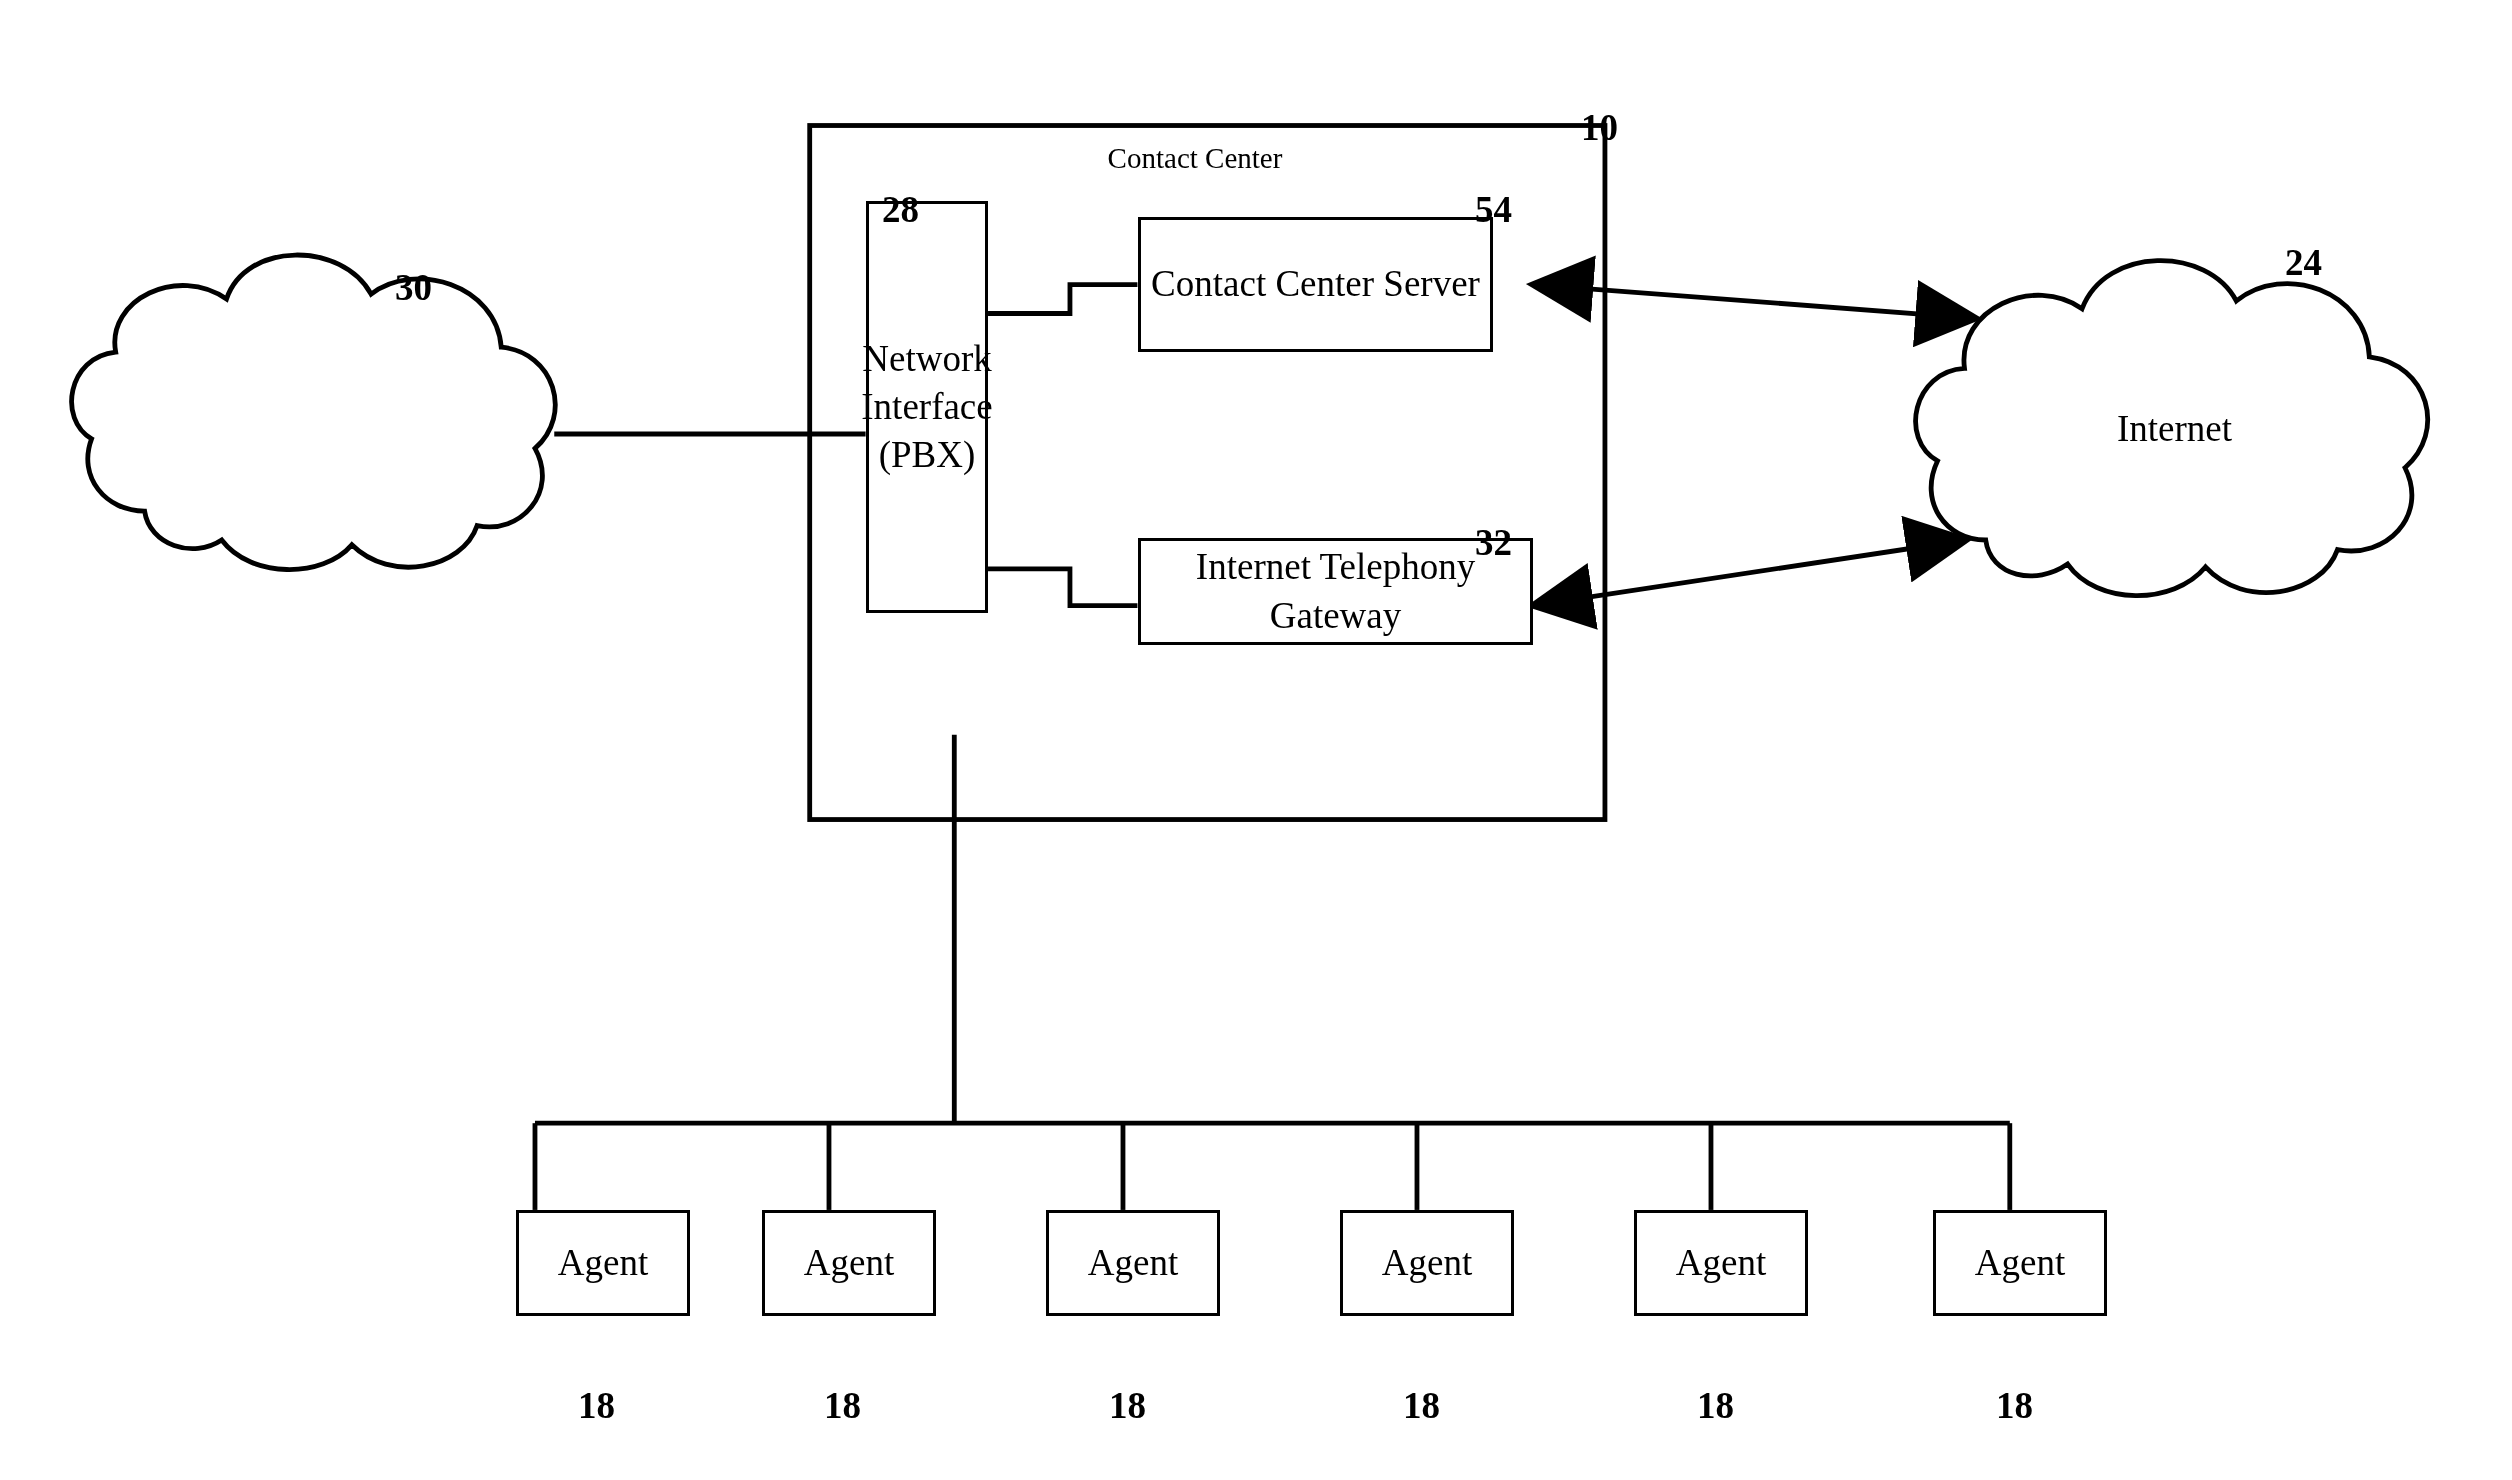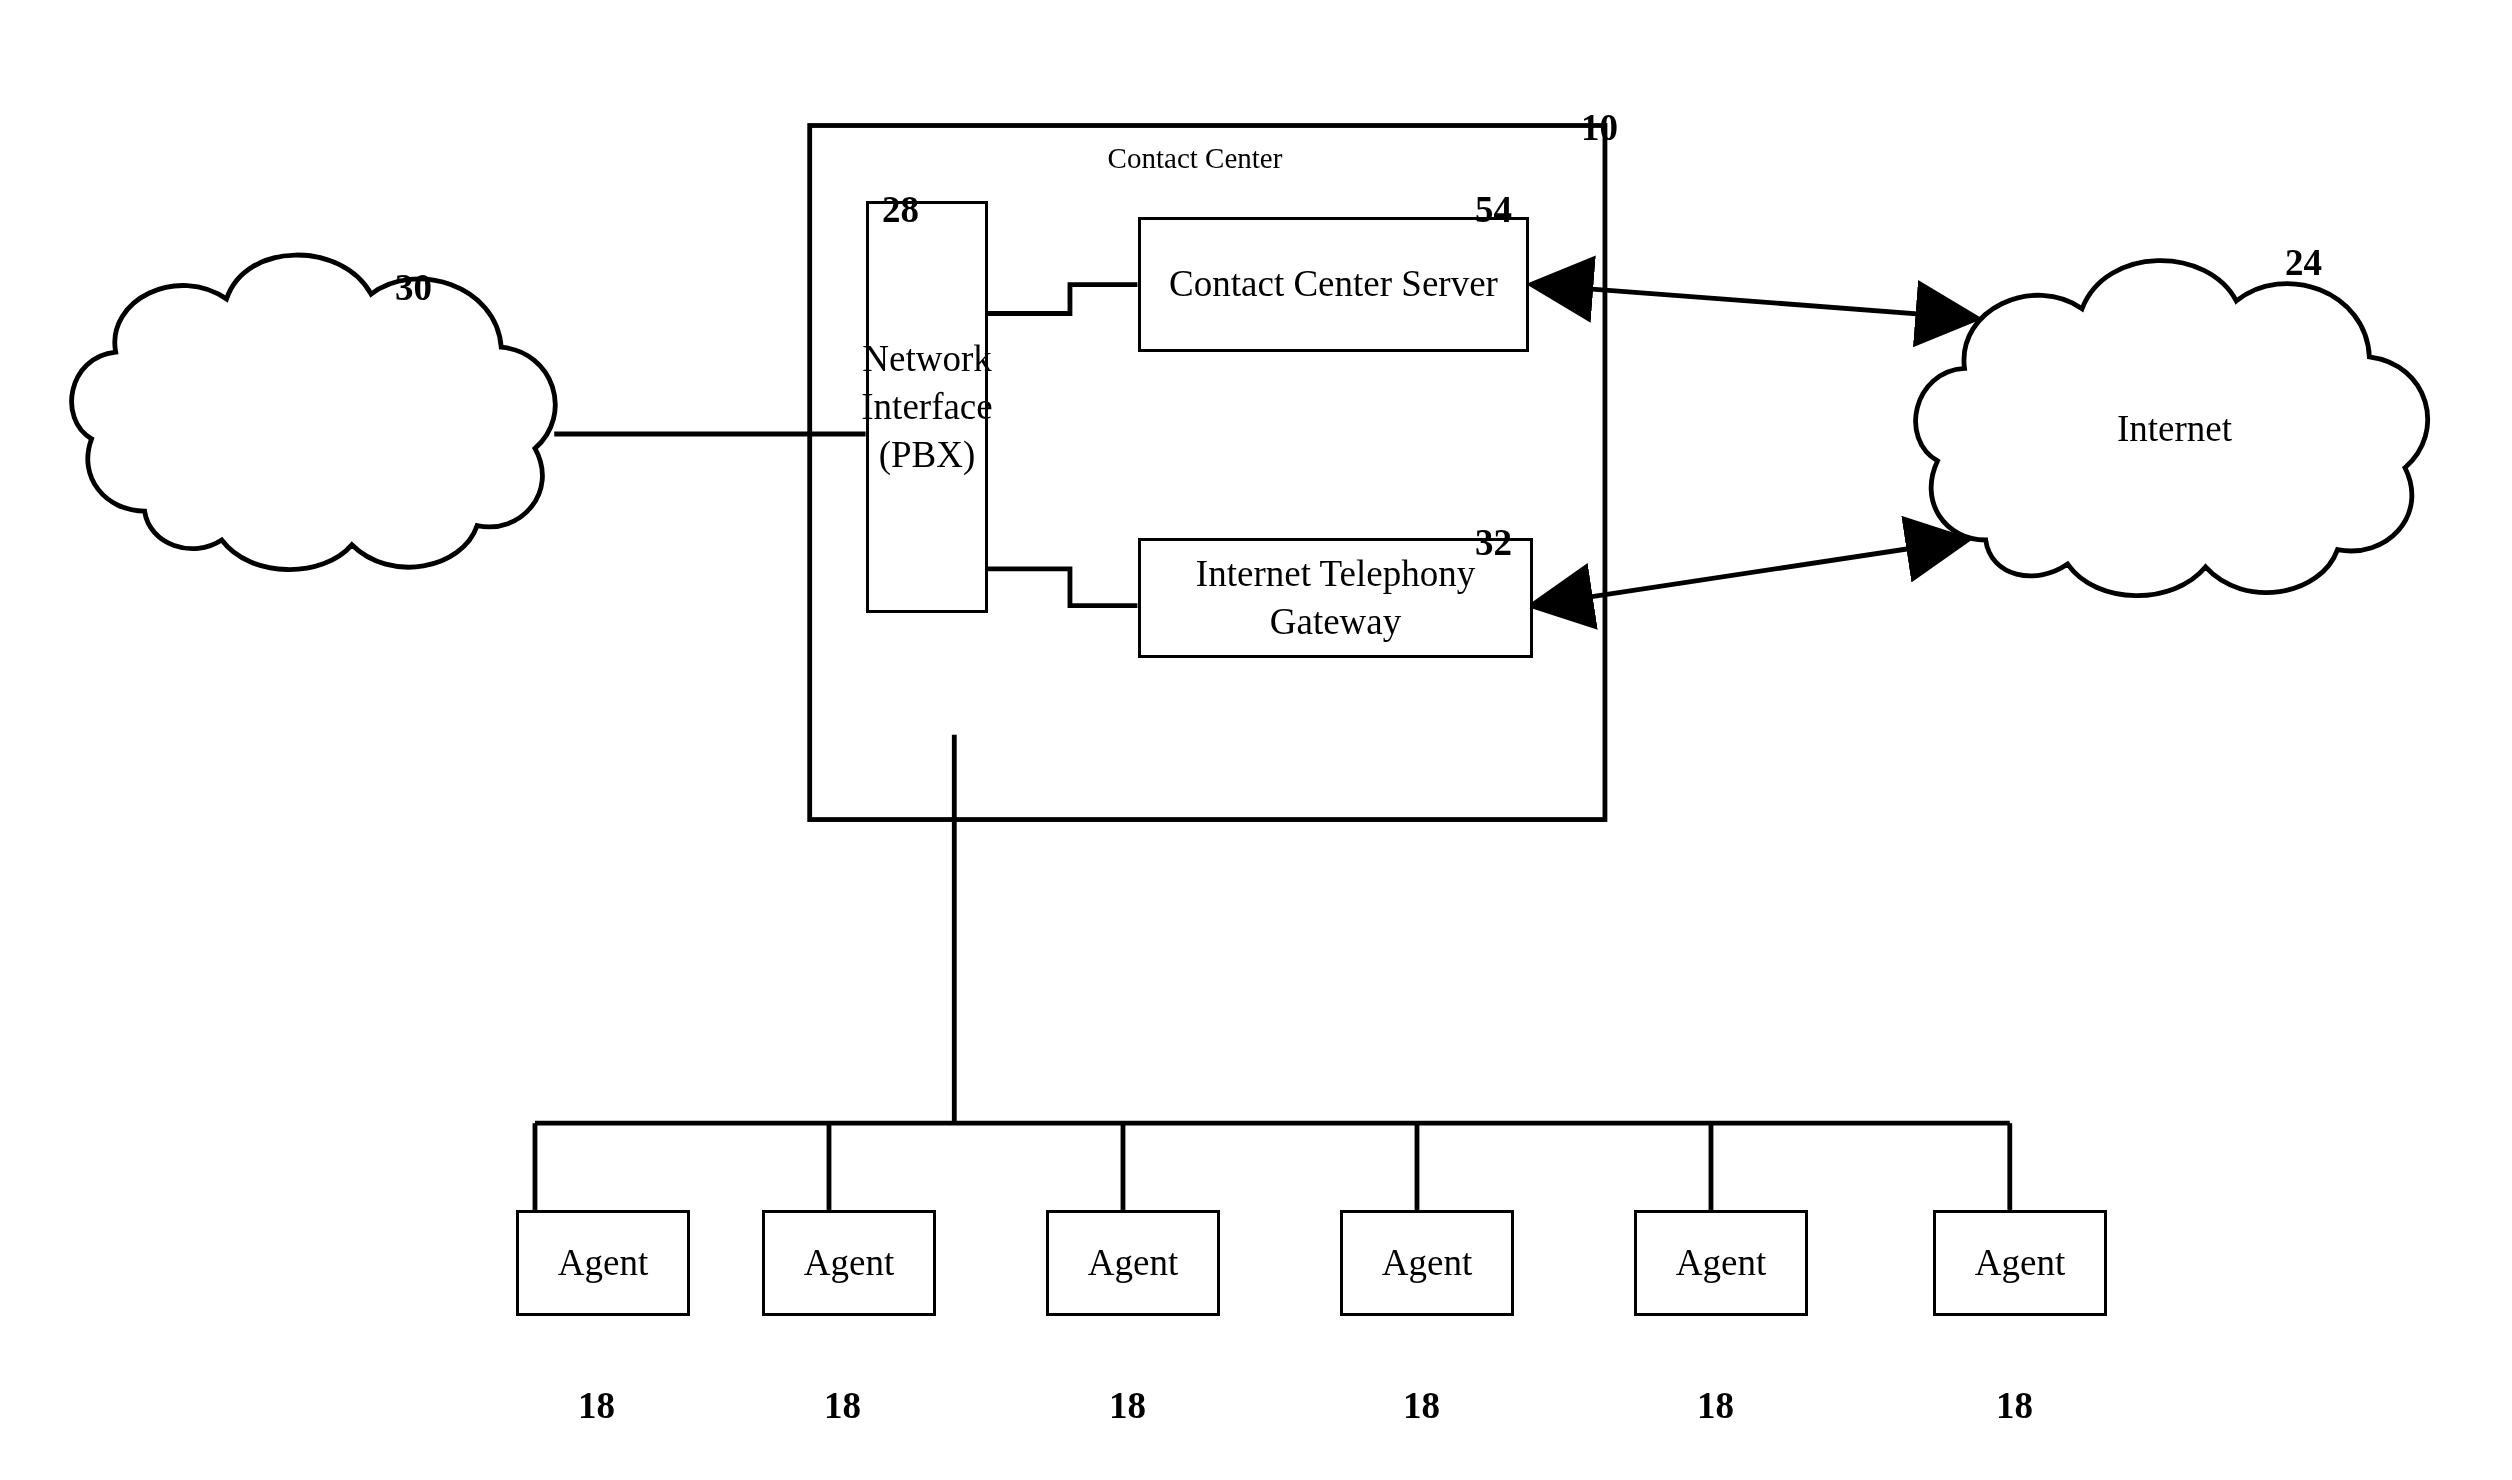--- a/index.html
+++ b/index.html
@@ -107,27 +107,27 @@
   <div class="label" style="left:1041px; top:140px; width:308px; font-size:29px;">Contact Center</div>
   <div class="ref" style="left:1581px; top:67px;">10</div>
 
   <div class="box" style="left:866px; top:201px; width:122px; height:412px;">
     <span>Network
 Interface
 (PBX)</span>
   </div>
   <div class="ref" style="left:882px; top:149px;">28</div>
 
-  <div class="box" style="left:1138px; top:217px; width:391px; height:135px;">
+  <div class="box" style="left:1138px; top:217px; width:355px; height:135px;">
     <span>Contact Center
 Server</span>
   </div>
   <div class="ref" style="left:1475px; top:149px;">54</div>
 
-  <div class="box" style="left:1138px; top:538px; width:395px; height:120px;">
+  <div class="box" style="left:1138px; top:538px; width:395px; height:107px;">
     <span>Internet Telephony
 Gateway</span>
   </div>
   <div class="ref" style="left:1475px; top:482px;">32</div>
 
   <div class="box" style="left:516px; top:1210px; width:174px; height:106px;">
     <span>Agent</span>
   </div>
   <div class="ref" style="left:578px; top:1345px;">18</div>
 

